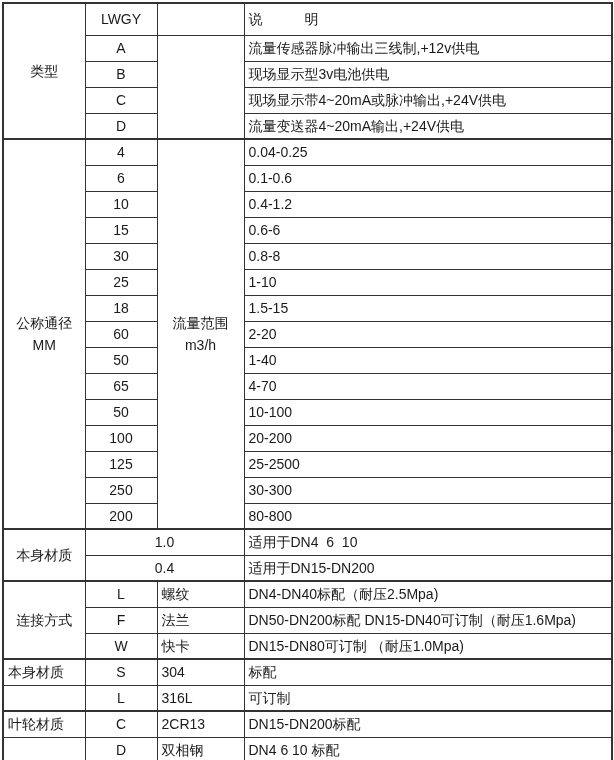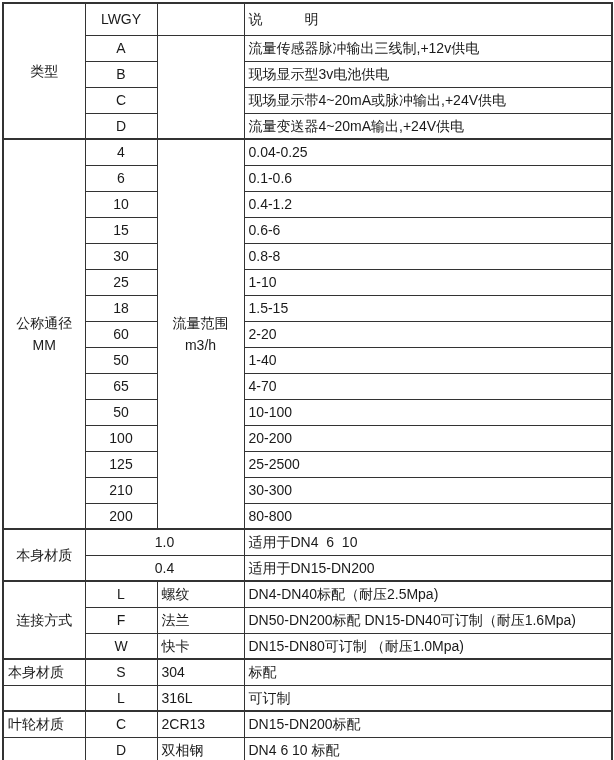--- a/index.html
+++ b/index.html
@@ -126,21 +126,21 @@
     </tr>
     <tr>
       <td class="center">100</td>
       <td class="left">20-200</td>
     </tr>
     <tr>
       <td class="center">125</td>
       <td class="left">25-2500</td>
     </tr>
     <tr>
-      <td class="center">210</td>
+      <td class="center">250</td>
       <td class="left">30-300</td>
     </tr>
     <tr>
       <td class="center">200</td>
       <td class="left">80-800</td>
     </tr>
 
     <tr class="section-start">
       <td class="center" rowspan="2">本身材质</td>
       <td class="center" colspan="2">1.0</td>

